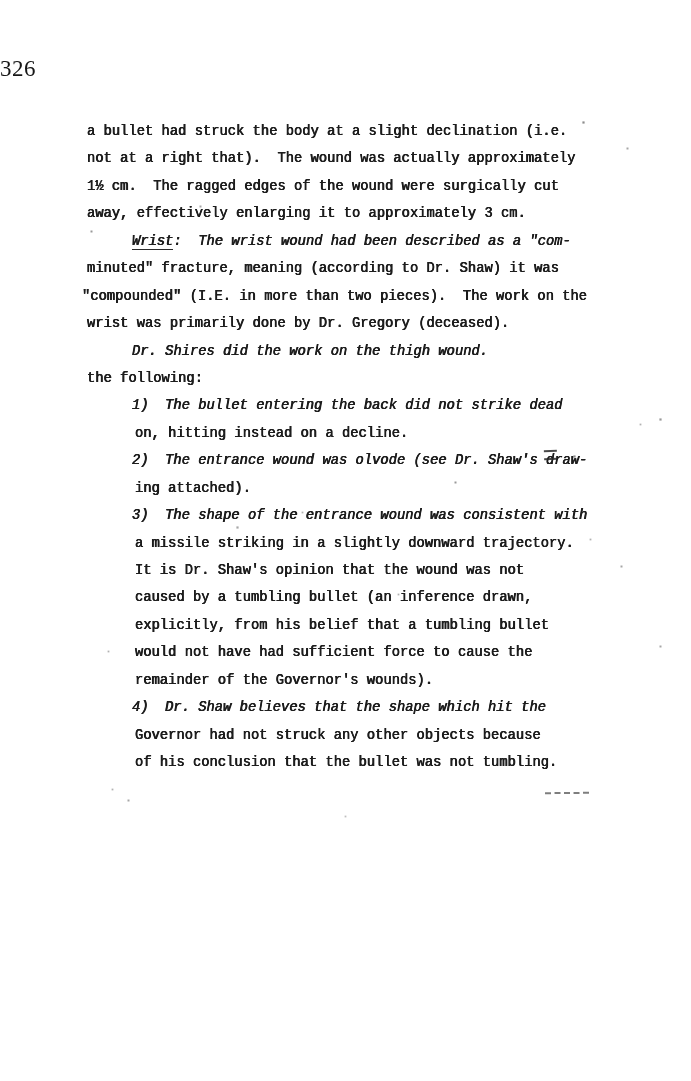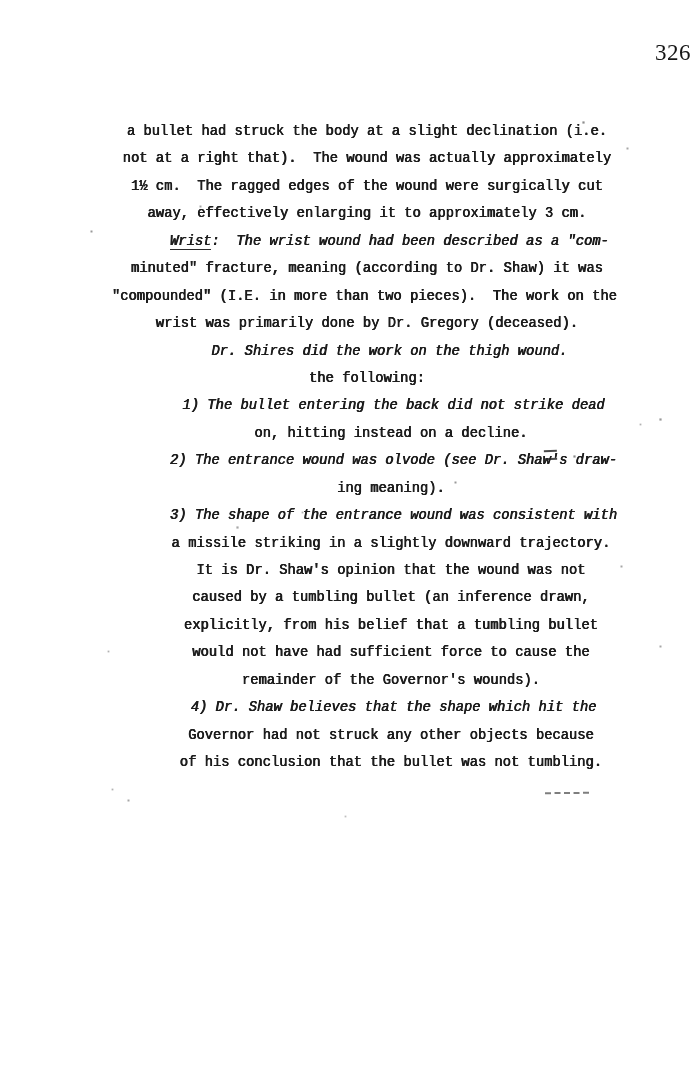--- a/index.html
+++ b/index.html
@@ -5,36 +5,35 @@
   html,body{margin:0;padding:0;background:#ffffff;}
   .page{
     position:relative;
     width:691px;height:1081px;
     background:#ffffff;
     overflow:hidden;
     font-family:"Liberation Mono", monospace;
     color:#1d1d1d;
   }
   .page-number{
-    position:absolute;top:40px;left:0;width:100%;
-    text-align:right;
+    position:absolute;top:56px;left:0;width:100%;
+    text-align:left;
     font-family:"Liberation Serif", serif;
     font-size:23px;
     letter-spacing:0.5px;
     color:#161616;
   }
   .body-text{
     position:absolute;left:87px;top:118px;width:560px;
     font-size:13.8px;
   }
   .ln{
     height:27.45px;line-height:27.45px;
     white-space:pre;
     text-shadow:0.35px 0 0 currentColor, -0.25px 0 0 currentColor;
-    text-align:center;
   }
   .ind1{margin-left:45px;font-style:italic;}
   .ind2{margin-left:48px;}
   .hang{margin-left:-5px;}
   .num{display:inline-block;width:33.1px;}
   .ul{border-bottom:1.4px solid #2b2b2b;padding-bottom:0.5px;}
   
   .smudge{
     position:absolute;left:544px;top:450px;width:13px;height:6px;
     border-top:2px solid #2a2a2a;border-bottom:2px solid #2a2a2a;
@@ -88,21 +87,21 @@
     <div class="ln">wrist was primarily done by Dr. Gregory (deceased).</div>
 
     <div class="ln ind1">Dr. Shires did the work on the thigh wound.</div>
 
     <div class="ln">the following:</div>
 
     <div class="ln ind1"><span class="num">1)</span><span>The bullet entering the back did not strike dead</span></div>
     <div class="ln ind2">on, hitting instead on a decline.</div>
 
     <div class="ln ind1"><span class="num">2)</span><span>The entrance wound was olvode (see Dr. Shaw's draw-</span></div>
-    <div class="ln ind2">ing meaning).</div>
+    <div class="ln ind2">ing attached).</div>
 
     <div class="ln ind1"><span class="num">3)</span><span>The shape of the entrance wound was consistent with</span></div>
     <div class="ln ind2">a missile striking in a slightly downward trajectory.</div>
     <div class="ln ind2">It is Dr. Shaw's opinion that the wound was not</div>
     <div class="ln ind2">caused by a tumbling bullet (an inference drawn,</div>
     <div class="ln ind2">explicitly, from his belief that a tumbling bullet</div>
     <div class="ln ind2">would not have had sufficient force to cause the</div>
     <div class="ln ind2">remainder of the Governor's wounds).</div>
 
     <div class="ln ind1"><span class="num">4)</span><span>Dr. Shaw believes that the shape which hit the</span></div>

